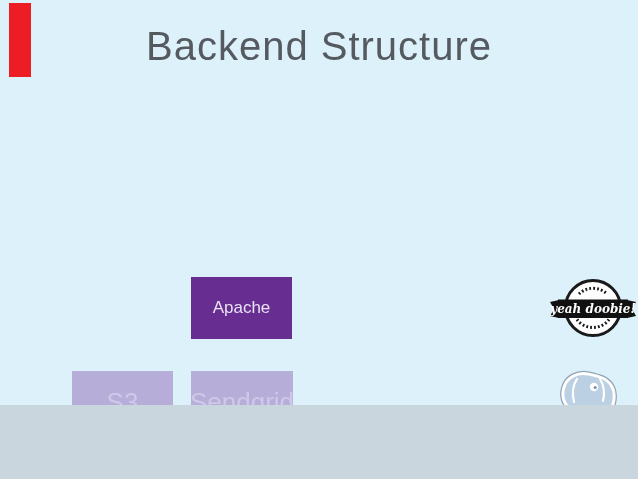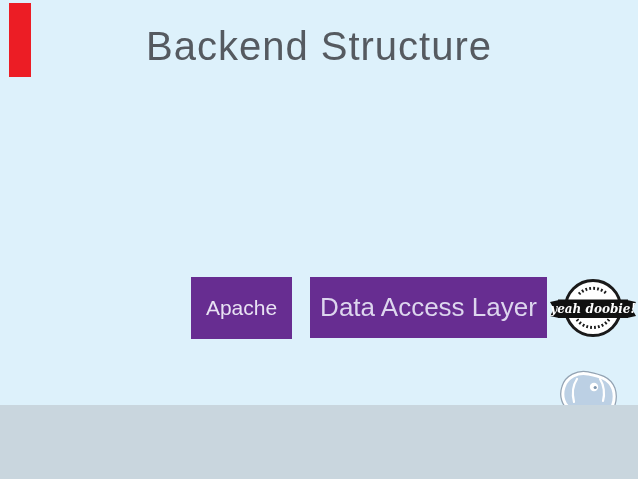--- a/index.html
+++ b/index.html
@@ -25,21 +25,21 @@
     display: flex;
     align-items: center;
     justify-content: center;
     text-align: center;
     font-weight: 300;
   }
   .box.dark { background: #672d91; }
   .box.light { background: #b6aed8; }
   .box-apache {
     left: 191px; top: 277px; width: 101px; height: 62px;
-    color: #e8e2f3; font-size: 21px; line-height: 1.3;
+    color: #e8e2f3; font-size: 17px; line-height: 1.3;
   }
   .box-dal {
     left: 310px; top: 277px; width: 237px; height: 61px;
     color: #ddd6ee; font-size: 26px;
   }
   .box-s3 { left: 72px; top: 371px; width: 101px; height: 63px; }
   .box-sendgrid { left: 191px; top: 371px; width: 102px; height: 63px; }
   .box-database { left: 310px; top: 371px; width: 237px; height: 62px; }
   .box.light { color: #cfc8e8; font-size: 26px; }
   .badge { position: absolute; left: 549px; top: 275px; width: 88px; height: 68px; }
@@ -63,35 +63,38 @@
   <div class="red-marker bottom"></div>
 
   <h1 class="title">Backend Structure</h1>
 
   <div class="box dark box-apache">
     <div>
       <span>Apache</span><br>
     </div>
   </div>
 
-  <div class="box dark box-dal">
-    <span>Data Access Layer</span>
-  </div>
 
   <svg class="badge" viewBox="0 0 88 68" xmlns="http://www.w3.org/2000/svg">
     <circle cx="44" cy="33" r="27.5" fill="#ffffff" stroke="#1a1a1a" stroke-width="3"></circle>
     <path d="M30 19 A20 20 0 0 1 58 19" fill="none" stroke="#1a1a1a" stroke-width="3" stroke-dasharray="1.8 2.1"></path>
     <path d="M28 44.5 A20 20 0 0 0 60 44.5" fill="none" stroke="#1a1a1a" stroke-width="3" stroke-dasharray="1.8 2.1"></path>
     <path d="M10 25 L1 27 L5 34 L1 41 L10 43 Z" fill="#111111"></path>
     <path d="M78 25 L87 27 L83 34 L87 41 L78 43 Z" fill="#111111"></path>
     <rect x="9" y="24.5" width="70" height="18.5" fill="#111111"></rect>
     <text class="badge-ribbon-text" x="44" y="37.5" text-anchor="middle" fill="#ffffff">yeah doobie!</text>
   </svg>
 
+  <div class="box light box-s3">
+    <span>S3</span>
+  </div>
 
+  <div class="box light box-sendgrid">
+    <span>Sendgrid</span>
+  </div>
 
 
   <svg class="pg-logo" viewBox="0 0 66 64" xmlns="http://www.w3.org/2000/svg">
     <path d="M33 4 C23 2 12 7 9 17 C6 26 9 35 16 39 C18 40 21 41 24 41 C25 47 28 53 32 57 C34 59 37 58 38 55 C39 51 38 46 36 43 C40 44 45 44 48 42 C51 45 56 46 59 44 C61 42 60 39 57 37 C59 32 60 25 58 19 C54 8 43 6 33 4 Z" fill="none" stroke="#93a3b3" stroke-width="5.5" stroke-linejoin="round"></path>
     <path d="M33 4 C23 2 12 7 9 17 C6 26 9 35 16 39 C18 40 21 41 24 41 C25 47 28 53 32 57 C34 59 37 58 38 55 C39 51 38 46 36 43 C40 44 45 44 48 42 C51 45 56 46 59 44 C61 42 60 39 57 37 C59 32 60 25 58 19 C54 8 43 6 33 4 Z" fill="#bcd0e4" stroke="#ffffff" stroke-width="3" stroke-linejoin="round"></path>
     <path d="M22 9 C18 15 17 24 19 32" fill="none" stroke="#ffffff" stroke-width="2.2" stroke-linecap="round"></path>
     <path d="M45 9 C49 15 50 24 48 31" fill="none" stroke="#ffffff" stroke-width="2.2" stroke-linecap="round"></path>
     <path d="M30 41 C31 46 33 51 36 54" fill="none" stroke="#ffffff" stroke-width="2.2" stroke-linecap="round"></path>
     <path d="M24 36 C27 38 30 38 32 36" fill="none" stroke="#ffffff" stroke-width="2" stroke-linecap="round"></path>
     <circle cx="39" cy="17" r="4.2" fill="#ffffff"></circle>

